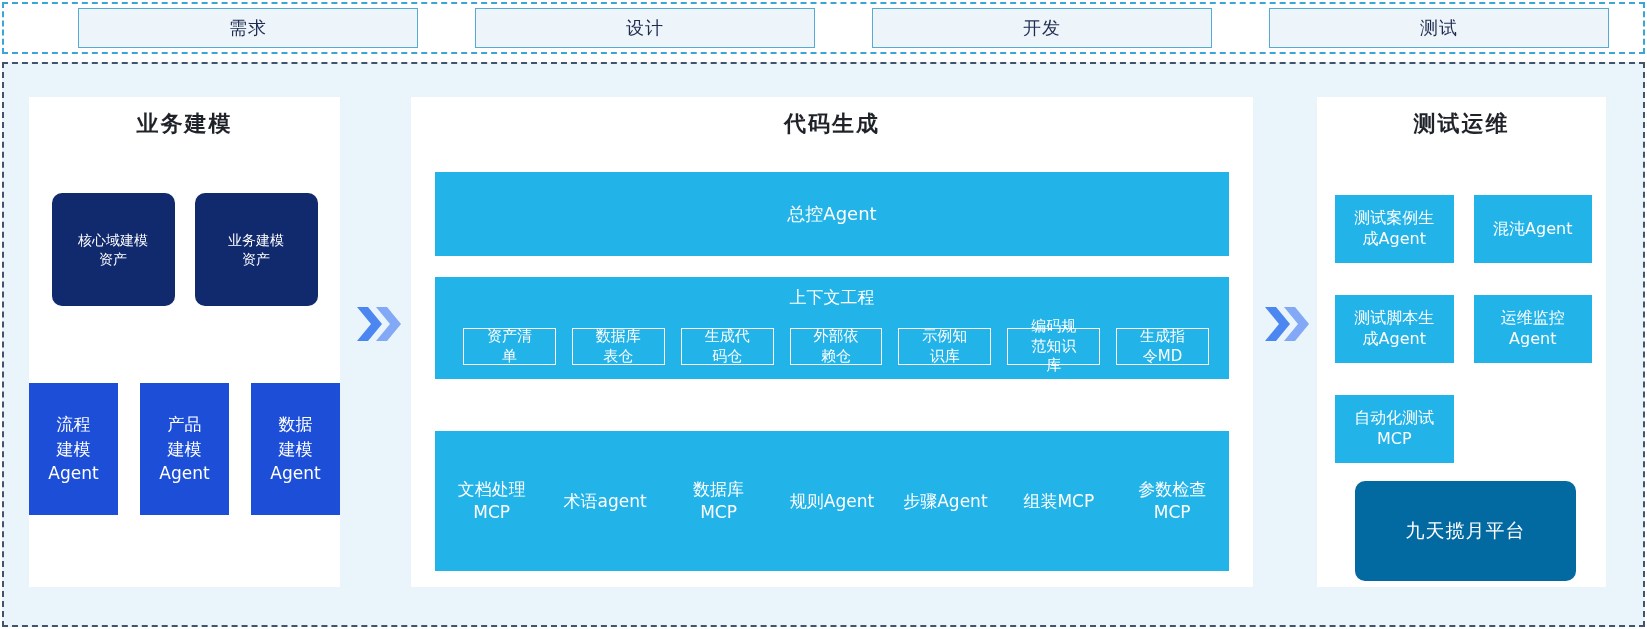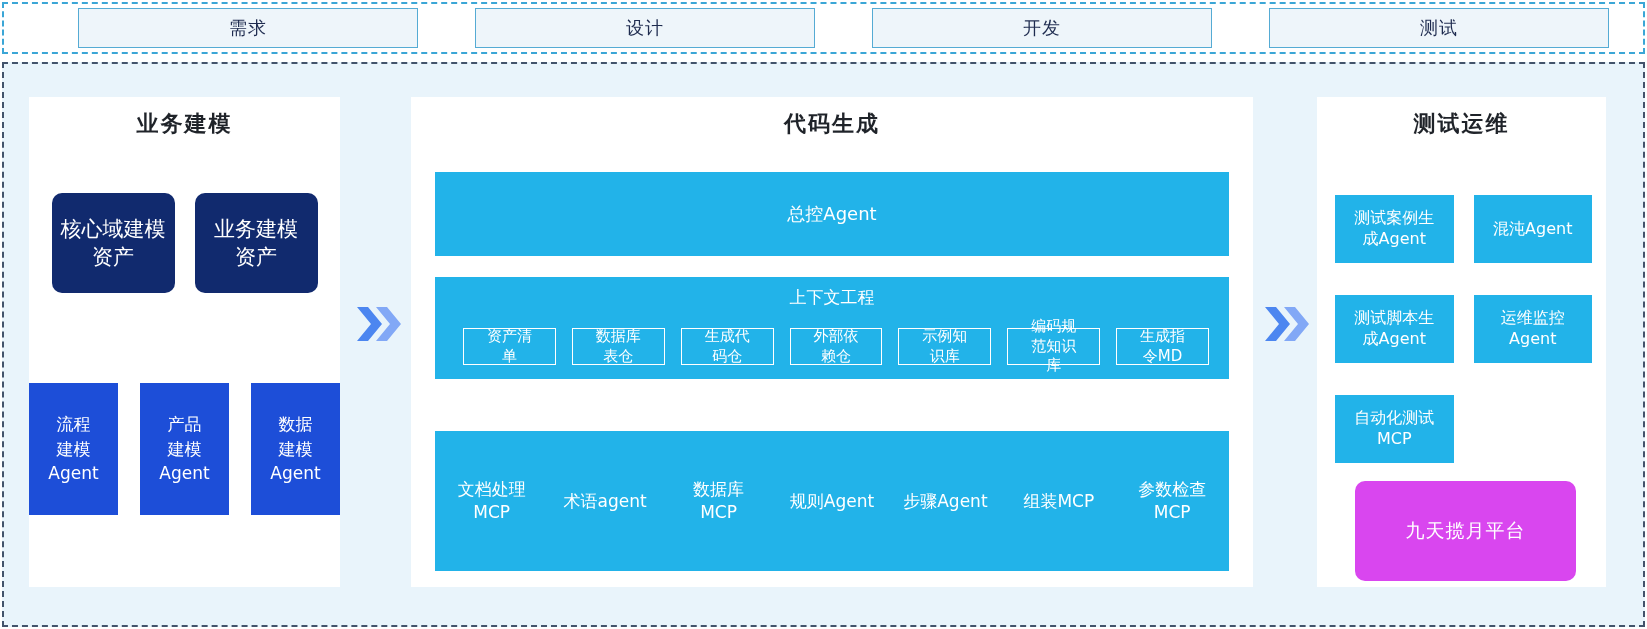--- a/index.html
+++ b/index.html
@@ -31,21 +31,21 @@
   .panel-title {
     position:absolute; top:12px; left:0; right:0; text-align:center;
     font-size:22px; font-weight:bold; color:#1F2329; letter-spacing:2px;
   }
   .wbox { 
     color:#ffffff; display:flex; align-items:center; justify-content:center;
     text-align:center; white-space:pre-line;
   }
   
   .navy-row { position:absolute; top:96px; left:0; right:0; display:flex; justify-content:center; gap:20px; }
-  .navy-box { width:123px; height:100px; background:#112A6E; border-radius:10px; font-size:21px; line-height:1.35; }
+  .navy-box { width:123px; height:113px; background:#112A6E; border-radius:10px; font-size:14px; line-height:1.35; }
   .agent-row { position:absolute; top:286px; left:0; right:0; display:flex; justify-content:center; gap:22px; }
   .agent-box { width:92px; height:132px; background:#1d4ed8; font-size:17px; line-height:1.45; }
   
   .master-bar {
     position:absolute; left:24px; right:24px; top:75px; height:84px;
     background:#22B3E9; font-size:18px;
   }
   .context-box { position:absolute; left:24px; right:24px; top:180px; height:102px; background:#22B3E9; }
   .context-title { position:absolute; top:9px; left:0; right:0; text-align:center; color:#fff; font-size:17px; }
   .context-items { position:absolute; left:28px; right:20px; top:51px; bottom:14px; display:flex; gap:16px; }
@@ -53,21 +53,21 @@
   .tool-row { position:absolute; left:24px; right:24px; top:334px; height:140px; display:flex; }
   .tool-box { flex:1; background:#22B3E9; font-size:17px; line-height:1.35; }
   
   .ops-grid {
     position:absolute; left:18px; right:14px; top:66px;
     display:grid; grid-template-columns:1fr 1fr; gap:32px 20px;margin-top:32px;
   }
   .ops-box { height:68px; background:#22B3E9; font-size:16px; line-height:1.3; }
   .platform-box {
     position:absolute; left:38px; right:30px; top:384px; height:100px;
-    background:#d946ef; border-radius:10px; font-size:19px; letter-spacing:1px;
+    background:#0369a1; border-radius:10px; font-size:19px; letter-spacing:1px;
   }
   
   .chev { position:absolute; top:240px; width:46px; height:40px; }
   .chev-1 { left:351px; }
   .chev-2 { left:1259px; }
 </style>
 </head>
 <body>
 
 <div class="canvas">

